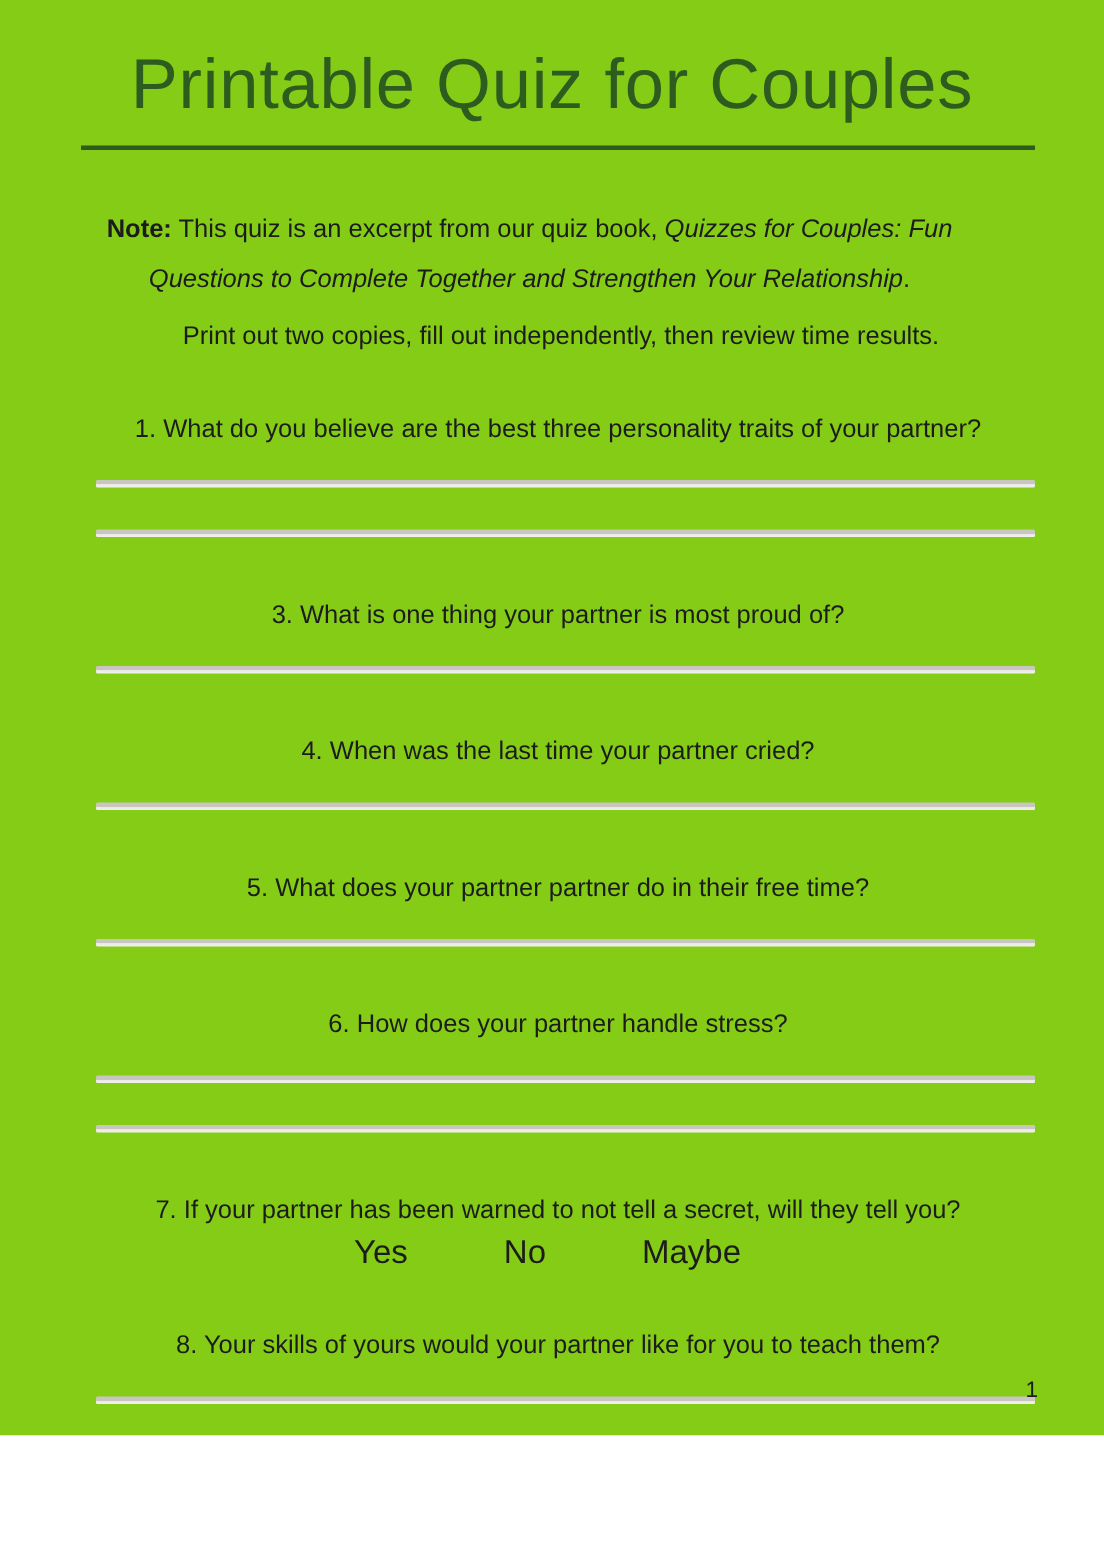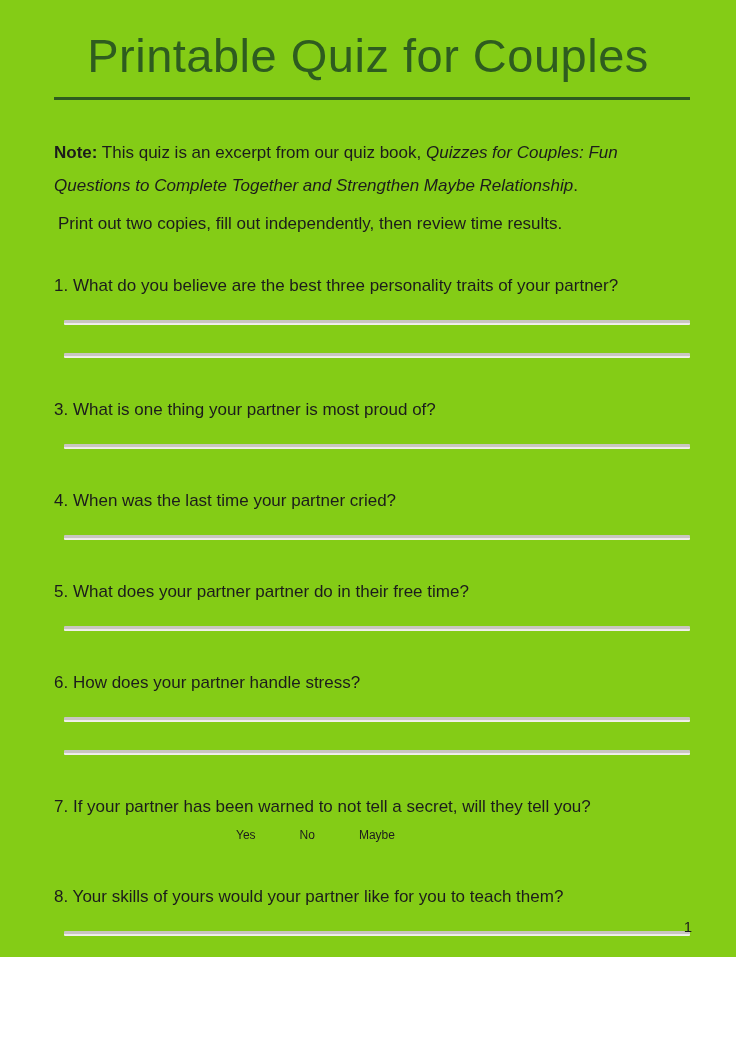--- a/index.html
+++ b/index.html
@@ -27,20 +27,21 @@
     letter-spacing: 0.5px;
   }
   .title-divider {
     margin: 9px 46px 0 54px;
     border: none;
     border-top: 3px solid #2e5c1f;
     height: 0;
   }
   .content {
     padding: 0 46px 0 54px;
+    text-align: center;
   }
   .note-paragraph {
     margin: 36px 0 0 0;
     max-width: 598px;
     font-size: 17px;
     line-height: 33px;
     color: #1c1c1c;
   }
   .note-label { font-weight: 700; }
   .book-title { font-style: italic; }
@@ -62,44 +63,44 @@
     margin: 24px 0 0 10px;
     height: 5px;
     background: linear-gradient(to bottom, #c9c6c1 0%, #c9c6c1 58%, #ebe9e6 58%, #f3f1ee 100%);
     border-radius: 1px;
   }
   .answer-line + .answer-line {
     margin-top: 28px;
   }
   .options-row {
     display: flex;
-    gap: 44px;
+    gap: 64px;
     margin: 8px 0 0 182px;
-    font-size: 12px;
+    font-size: 22px;
     line-height: 20px;
   }
   .page-number {
     position: absolute;
     right: 44px;
     bottom: 22px;
     font-size: 15px;
     color: #1c1c1c;
   }
 </style>
 </head>
 <body>
 
 <div class="page">
 
   <h1 class="page-title">Printable Quiz for Couples</h1>
   <hr class="title-divider">
 
   <div class="content">
 
-    <p class="note-paragraph"><span class="note-label">Note:</span><span> This quiz is an excerpt from our quiz book, </span><span class="book-title">Quizzes for Couples: Fun</span><br><span class="book-title">Questions to Complete Together and Strengthen Maybe Relationship</span><span>.</span></p>
+    <p class="note-paragraph"><span class="note-label">Note:</span><span> This quiz is an excerpt from our quiz book, </span><span class="book-title">Quizzes for Couples: Fun</span><br><span class="book-title">Questions to Complete Together and Strengthen Your Relationship</span><span>.</span></p>
 
     <p class="instructions">Print out two copies, fill out independently, then review time results.</p>
 
     <div>
   <div class="question">
     <div class="question-line"><span>1.</span> <span>What do you believe are the best three personality traits of your partner?</span></div>
     <div>
             <div class="answer-line"></div>
             <div class="answer-line"></div>
           </div>

